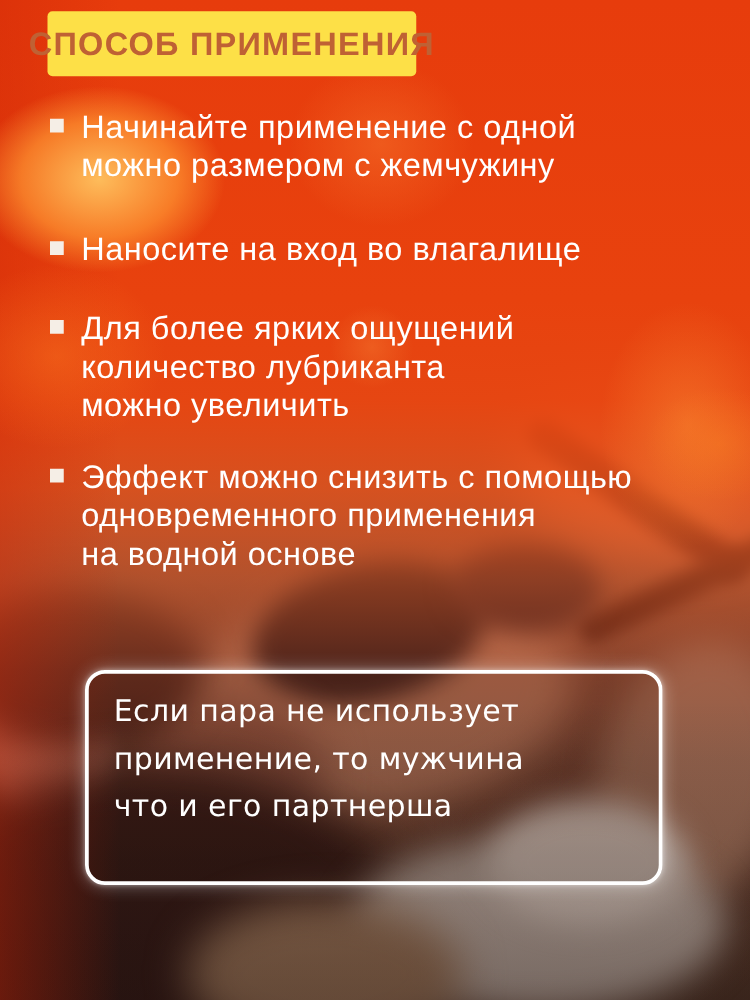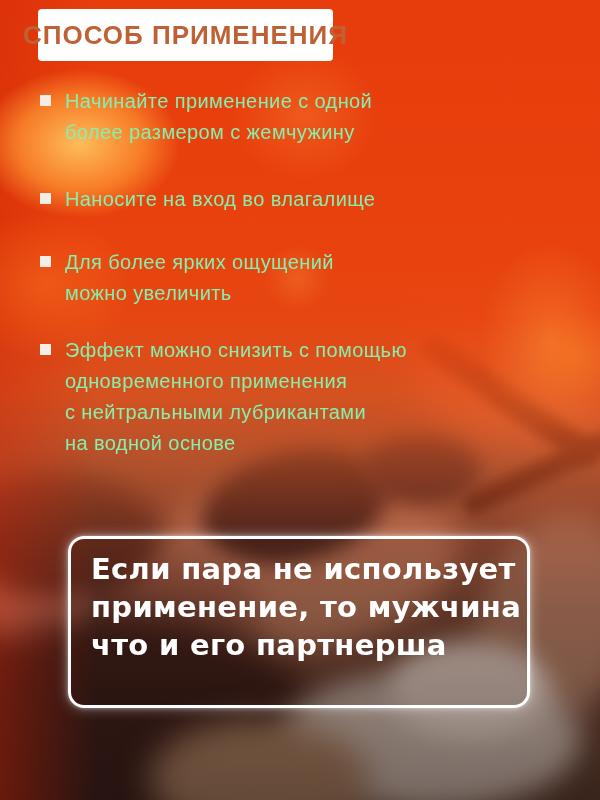--- a/index.html
+++ b/index.html
@@ -45,43 +45,43 @@
     background:radial-gradient(ellipse closest-side, rgba(255,145,60,0.32) 0%, rgba(255,145,60,0) 70%); }
   .glow-dot     { left:250px; top:230px; width:95px;  height:95px;
     background:radial-gradient(circle closest-side, rgba(255,155,70,0.28) 0%, rgba(255,155,70,0) 70%); }
   .glow-right   { left:450px; top:200px; width:200px; height:280px;
     background:radial-gradient(ellipse closest-side, rgba(253,145,55,0.45) 0%, rgba(253,145,55,0) 70%); }
   .glow-tr      { left:490px; top:290px; width:170px; height:130px;
     background:radial-gradient(ellipse closest-side, rgba(250,130,35,0.40) 0%, rgba(250,130,35,0) 70%); }
   
   .header-box {
     position:absolute; z-index:4; left:38px; top:9px; width:295px; height:52px;
-    background:#ffffff; border-radius:4px;
+    background:#fde047; border-radius:4px;
     display:flex; align-items:center; justify-content:center;
   }
   .header-box span {
     color:#bf6134; font-size:26px; font-weight:bold; letter-spacing:1px; white-space:nowrap;
   }
   .bullets { position:absolute; z-index:4; left:40px; top:86px; margin:0; padding:0; list-style:none; }
   .bullet { display:flex; align-items:flex-start; margin:0 0 32px 0; }
   .bullet.b1 { margin-bottom:36px; }
   .bullet.b2 { margin-bottom:32px;margin-top:32px; }
   .bullet.b3 { margin-bottom:26px; }
   .sq { flex:0 0 auto; width:11px; height:11px; margin:9px 14px 0 0; background:#f5eee6; }
   .txt { display:block; }
-  .ln { display:block; white-space:nowrap; color:#86efac; font-size:20px; line-height:31px; letter-spacing:0.4px; }
+  .ln { display:block; white-space:nowrap; color:#ffffff; font-size:26px; line-height:31px; letter-spacing:0.4px; }
   .quote-box {
     position:absolute; z-index:4; left:68px; top:536px; width:462px; height:172px;
     box-sizing:border-box; border:3px solid #ffffff; border-radius:16px;
     background:rgba(30,15,12,0.12);
     box-shadow:0 0 14px rgba(255,255,255,0.40), 0 0 4px rgba(255,255,255,0.45);
     padding:11px 20px;
     font-family:"DejaVu Sans", sans-serif;
   }
-  .qln { display:block; white-space:nowrap; color:#ffffff; font-size:29px; line-height:38px; letter-spacing:0.3px; font-weight:bold; }
+  .qln { display:block; white-space:nowrap; color:#ffffff; font-size:24px; line-height:38px; letter-spacing:0.3px; font-weight:normal; }
 </style>
 </head>
 <body>
 
 <div class="poster">
 
   <div class="photo-layer">
     <div class="ph ph-thigh"></div>
     <div class="ph ph-strap1"></div>
     <div class="ph ph-strap2"></div>
@@ -110,42 +110,42 @@
 
   <div class="header-box">
     <span>СПОСОБ ПРИМЕНЕНИЯ</span>
   </div>
 
   <ul class="bullets">
     <li class="bullet b1">
       <span class="sq"></span>
       <span class="txt">
         <span class="ln">Начинайте применение с одной</span>
-        <span class="ln">более размером с жемчужину</span>
+        <span class="ln">можно размером с жемчужину</span>
       </span>
     </li>
     <li class="bullet b2">
       <span class="sq"></span>
       <span class="txt">
         <span class="ln">Наносите на вход во влагалище</span>
       </span>
     </li>
     <li class="bullet b3">
       <span class="sq"></span>
       <span class="txt">
         <span class="ln">Для более ярких ощущений</span>
+        <span class="ln">количество лубриканта</span>
         <span class="ln">можно увеличить</span>
       </span>
     </li>
     <li class="bullet b4">
       <span class="sq"></span>
       <span class="txt">
         <span class="ln">Эффект можно снизить с помощью</span>
         <span class="ln">одновременного применения</span>
-        <span class="ln">с нейтральными лубрикантами</span>
         <span class="ln">на водной основе</span>
       </span>
     </li>
   </ul>
 
   <div class="quote-box">
     <span class="qln">Если пара не использует</span>
     <span class="qln">применение, то мужчина</span>
     <span class="qln">что и его партнерша</span>
   </div>

